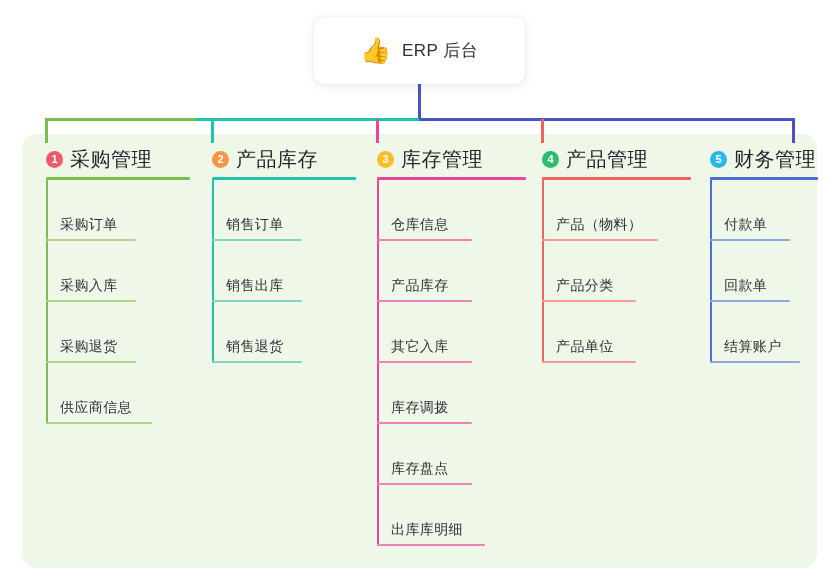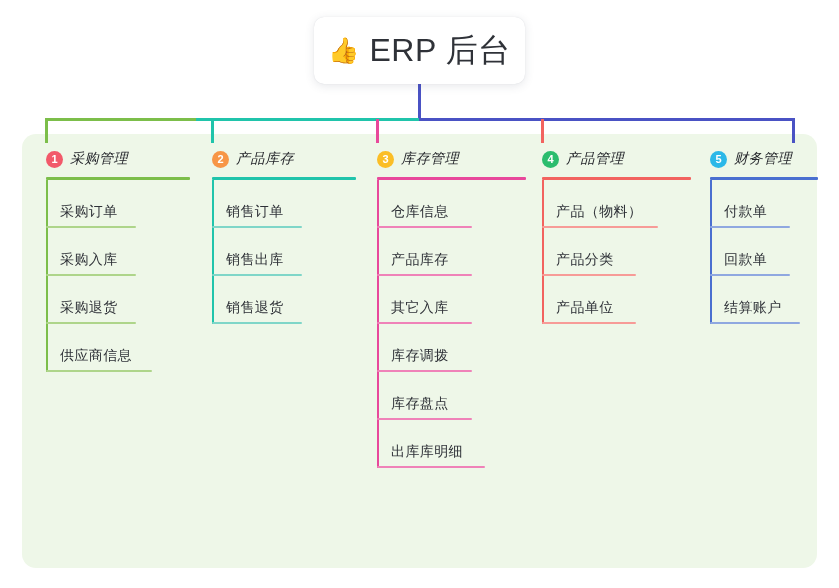--- a/index.html
+++ b/index.html
@@ -49,21 +49,21 @@
     justify-content: center;
     gap: 10px;
     z-index: 6;
   }
   .root-emoji {
     font-size: 25px;
     line-height: 1;
     display: inline-block;
   }
   .root-title {
-    font-size: 32px;
+    font-size: 17px;
     color: #2f3238;
     letter-spacing: 0.5px;
     white-space: nowrap;
   }
 
   
   svg.links {
     position: absolute;
     left: 0;
     top: 0;
@@ -91,45 +91,44 @@
     height: 17px;
     border-radius: 50%;
     color: #ffffff;
     font-size: 11px;
     line-height: 17px;
     text-align: center;
     font-weight: bold;
     flex: 0 0 auto;
   }
   .branch-title {
-    font-size: 14px;
+    font-size: 20px;
     color: #24262b;
     letter-spacing: 0.5px;
-    font-style: italic;
   }
   .head-rule {
     height: 3px;
     border-radius: 1px;
     margin-top: 5px;
   }
 
   .items {
     position: relative;
     margin-top: 0;
   }
   .spine {
     position: absolute;
     left: 16px;
     top: 0;
     bottom: 0;
     width: 2px;
   }
   .item {
     position: relative;
-    height: 48px;
+    height: 61px;
     box-sizing: border-box;
     padding-left: 30px;
   }
   .item-label {
     position: absolute;
     left: 30px;
     bottom: 7px;
     font-size: 14px;
     color: #2e3137;
     white-space: nowrap;

